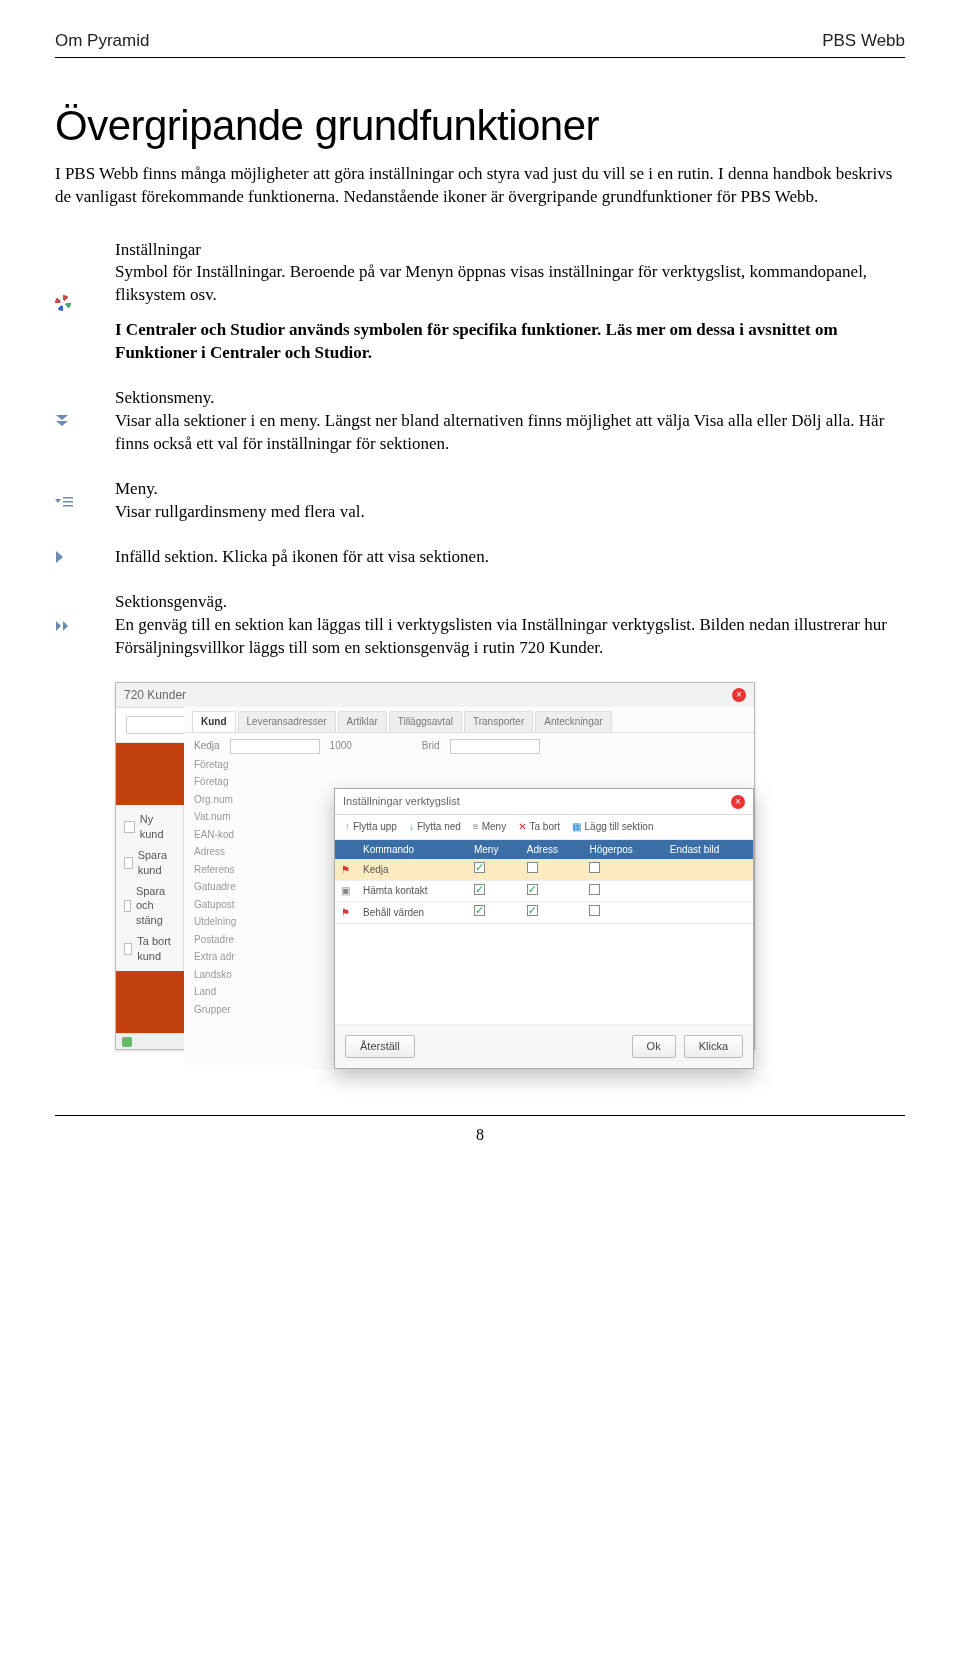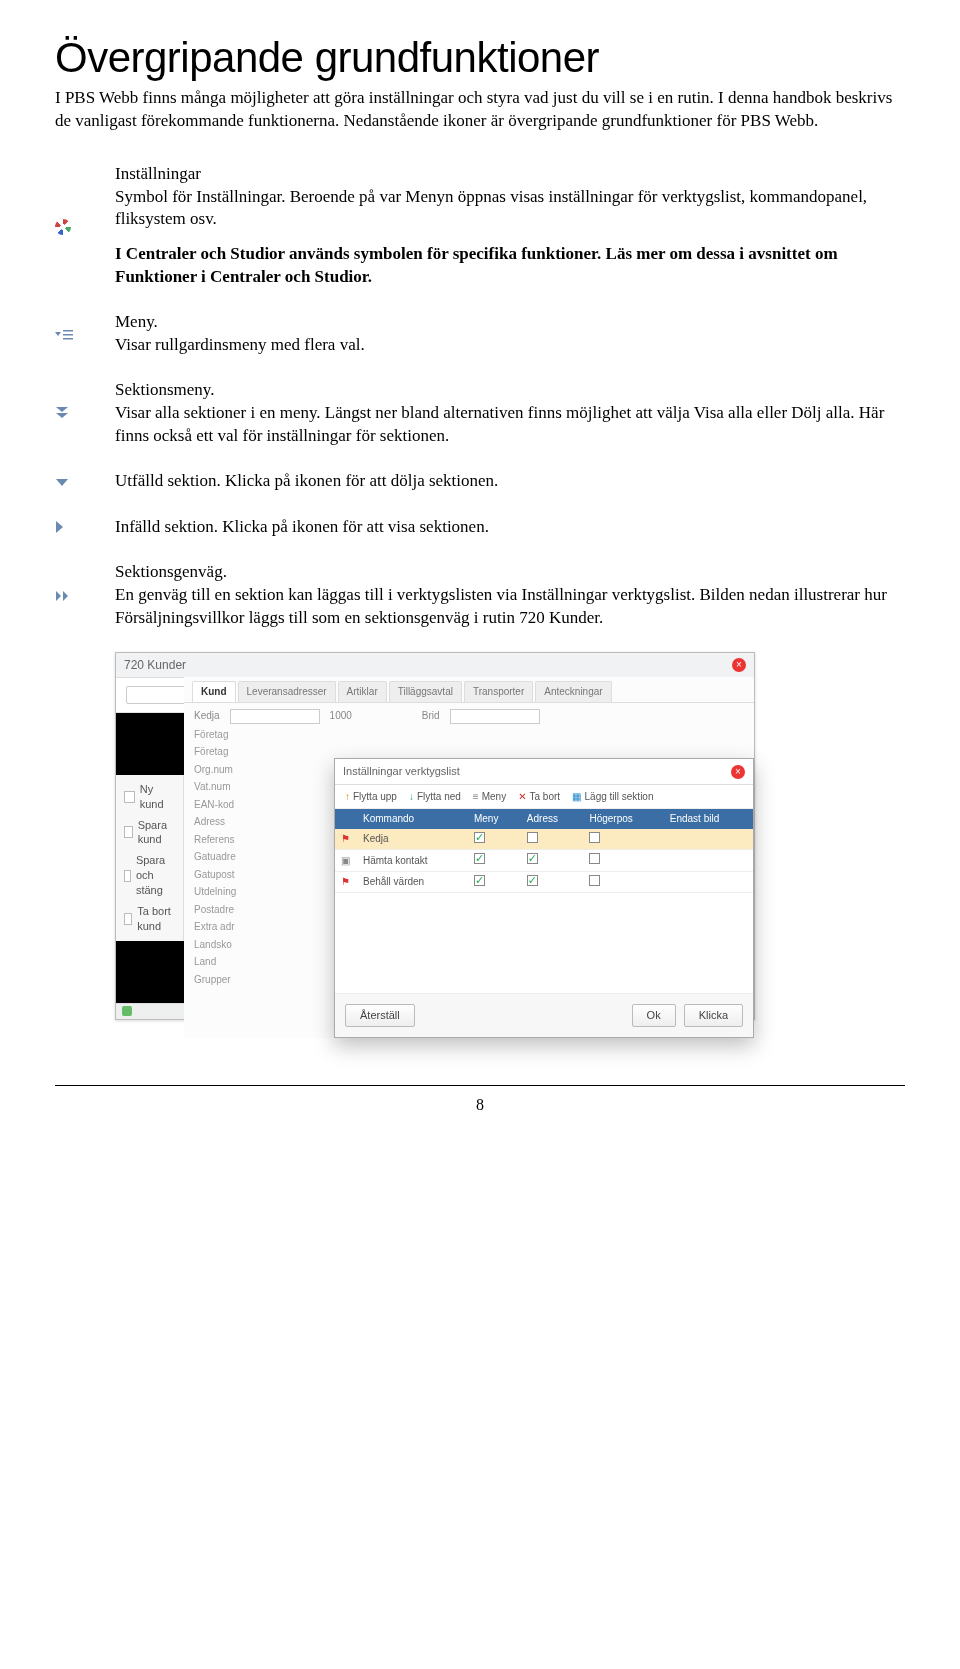--- a/index.html
+++ b/index.html
@@ -21,20 +21,21 @@
     color: #222;
     padding-bottom: 4px;
     border-bottom: 1px solid #000;
     margin-bottom: 40px;
   }
   h1 {
     font-family: Arial, Helvetica, sans-serif;
     font-weight: 400;
     font-size: 42px;
     letter-spacing: -0.5px;
+    margin-bottom: 8px;
     color: #000;
   }
   .intro { font-size: 17px; margin-bottom: 30px; }
   .icon-block { display: flex; margin-bottom: 22px; align-items: center; }
   .icon-col { width: 60px; flex: 0 0 60px; display: flex; flex-direction: column; align-items: flex-start; }
   .icon-col .ic { margin-top: 2px; }
   .text-col { flex: 1; font-size: 17px; }
   .text-col .lbl { display: inline; }
   .text-col p { margin-top: 12px; font-weight: bold; }
   .footer-rule { border-top: 1px solid #000; margin: 40px 55px 0 55px; }
@@ -51,21 +52,21 @@
   }
   .ic-menu { width:18px; }
   .ic-menu svg { display:block; }
   .ic-down { width:14px; }
   .ic-right { width:12px; }
   .ic-dblright { width:16px; }
 
   
   .mock {
     width: 640px; margin: 10px 0 0 60px;
-    border: 1px solid #bbb; background: #000000;
+    border: 1px solid #bbb; background: #c2410c;
     font-family: "Segoe UI", Tahoma, Arial, sans-serif;
     font-size: 11px; color: #555;
     box-shadow: 0 1px 3px rgba(0,0,0,.15);
   }
   .mock-titlebar {
     display:flex; justify-content:space-between; align-items:center;
     padding: 4px 8px; background:#f1f2f3; border-bottom:1px solid #ddd;
     font-size:12px; color:#666;
   }
   .mock-close { width:14px;height:14px;border-radius:50%;background:#e33; color:#fff; font-size:10px; line-height:14px; text-align:center;}
@@ -102,81 +103,73 @@
   .mftr { display:flex; justify-content:flex-end; gap:8px; padding:10px; border-top:1px solid #eee; background:#f7f7f7;}
   .mbtn { padding:3px 14px; border:1px solid #bbb; background:linear-gradient(#fff,#eee); border-radius:2px; font-size:11px; color:#444;}
   .mbtn.left { margin-right:auto;}
   .mock-statusbar { height:16px; background:#eef0ef; border-top:1px solid #ddd; display:flex; align-items:center; padding:0 6px;}
   .mock-statusbar .dot{ width:10px;height:10px;background:#6b6;border-radius:2px;}
 </style>
 </head>
 <body>
 
 <div class="page">
+  <div class="header-row">
+    <span>Om Pyramid</span>
+    <span>PBS Webb</span>
+  </div>
 
   <h1>Övergripande grundfunktioner</h1>
   <p class="intro">I PBS Webb finns många möjligheter att göra inställningar och styra vad just du vill se i en rutin. I denna handbok beskrivs de vanligast förekommande funktionerna. Nedanstående ikoner är övergripande grundfunktioner för PBS Webb.</p>
 
   <div class="icon-block">
     <div class="icon-col">
       <span class="ic ic-gear"></span>
     </div>
     <div class="text-col">
       <div>
         <span class="lbl">Inställningar</span><br>
         <span>Symbol för Inställningar. Beroende på var Menyn öppnas visas inställningar för verktygslist, kommandopanel, fliksystem osv.</span>
       </div>
       <p>I Centraler och Studior används symbolen för specifika funktioner. Läs mer om dessa i avsnittet om Funktioner i Centraler och Studior.</p>
+    </div>
+  </div>
+
+  <div class="icon-block">
+    <div class="icon-col">
+      <span class="ic ic-down">
+        <svg width="14" height="14" viewBox="0 0 14 14">
+            <polygon points="1,1 13,1 7,6" fill="#6a8ab2"></polygon>
+            <polygon points="1,7 13,7 7,12" fill="#6a8ab2"></polygon>
+          </svg>
+      </span>
+    </div>
+    <div class="text-col">
+      <span class="lbl">Sektionsmeny.</span><br>
+      <span>Visar alla sektioner i en meny. Längst ner bland alternativen finns möjlighet att välja Visa alla eller Dölj alla. Här finns också ett val för inställningar för sektionen.</span>
     </div>
   </div>
 
   <div class="icon-block">
     <div class="icon-col">
       <span class="ic ic-menu">
         <svg width="18" height="12" viewBox="0 0 18 12">
             <polygon points="0,3 6,3 3,7" fill="#6a8ab2"></polygon>
             <rect x="8" y="1" width="10" height="1.5" fill="#6a8ab2"></rect>
             <rect x="8" y="5" width="10" height="1.5" fill="#6a8ab2"></rect>
             <rect x="8" y="9" width="10" height="1.5" fill="#6a8ab2"></rect>
           </svg>
       </span>
     </div>
     <div class="text-col">
       <span class="lbl">Meny.</span><br>
       <span>Visar rullgardinsmeny med flera val.</span>
     </div>
   </div>
 
-  <div class="icon-block">
-    <div class="icon-col">
-      <span class="ic ic-down">
-        <svg width="14" height="14" viewBox="0 0 14 14">
-            <polygon points="1,1 13,1 7,6" fill="#6a8ab2"></polygon>
-            <polygon points="1,7 13,7 7,12" fill="#6a8ab2"></polygon>
-          </svg>
-      </span>
-    </div>
-    <div class="text-col">
-      <span class="lbl">Sektionsmeny.</span><br>
-      <span>Visar alla sektioner i en meny. Längst ner bland alternativen finns möjlighet att välja Visa alla eller Dölj alla. Här finns också ett val för inställningar för sektionen.</span>
-    </div>
-  </div>
-
-  <div class="icon-block">
-    <div class="icon-col">
-      <span class="ic ic-down">
-        <svg width="14" height="10" viewBox="0 0 14 10">
-            <polygon points="1,1 13,1 7,8" fill="#6a8ab2"></polygon>
-          </svg>
-      </span>
-    </div>
-    <div class="text-col">
-      <span>Utfälld sektion. Klicka på ikonen för att dölja sektionen.</span>
-    </div>
-  </div>
 
   <div class="icon-block">
     <div class="icon-col">
       <span class="ic ic-right">
         <svg width="10" height="14" viewBox="0 0 10 14">
             <polygon points="1,1 8,7 1,13" fill="#6a8ab2"></polygon>
           </svg>
       </span>
     </div>
     <div class="text-col">

